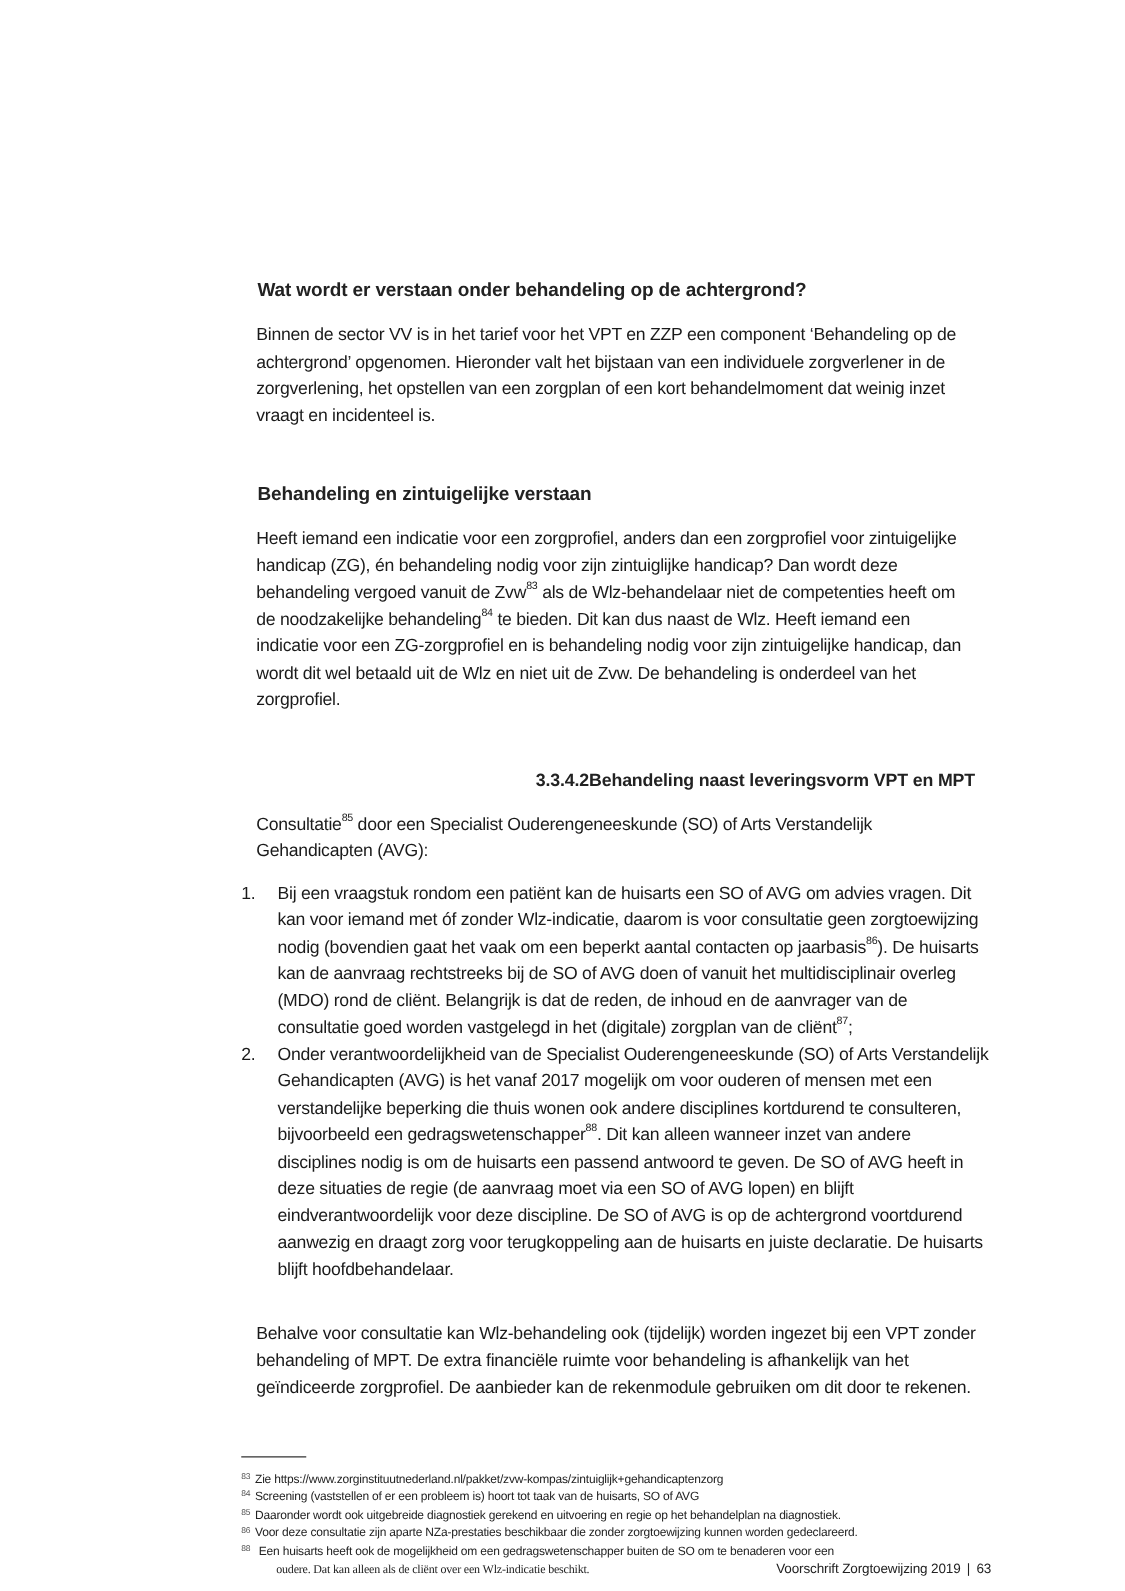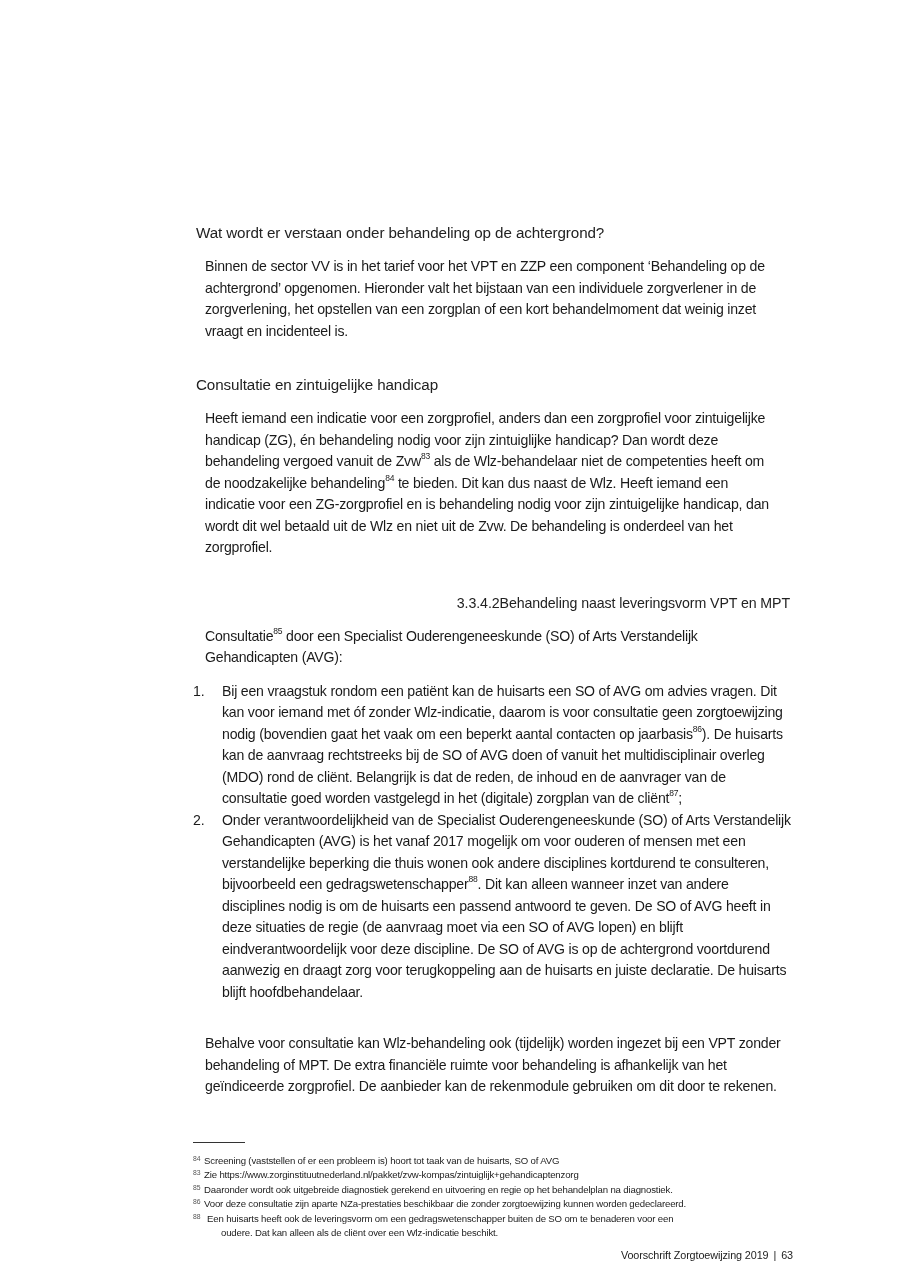--- a/index.html
+++ b/index.html
@@ -1,49 +1,49 @@
 <!DOCTYPE html>
 <html><head>
 <meta charset="utf-8">
 <style>
   html, body { margin: 0; padding: 0; background: #ffffff; }
   body { width: 900px; height: 1273px; position: relative; overflow: hidden;
          font-family: "Liberation Sans", "DejaVu Sans", sans-serif; color: #1a1a1a; }
   .page { position: absolute; left: 193px; top: 222px; width: 600px; }
-  .h-section { font-size: 15.2px; font-weight: normal; margin: 3px; line-height: 22px; color: #222; letter-spacing: -0.1px; }
+  .h-section { font-size: 15.2px; font-weight: bold; margin: 13px; line-height: 22px; color: #222; letter-spacing: -0.1px; }
   .h-section.first { margin-top: 0; }
   .para { font-size: 14.1px; line-height: 21.5px; margin: 12px; letter-spacing: -0.2px; }
   .gap2 { height: 17px; }
   .gap3 { height: 18px; }
   sup { font-size: 8.5px; line-height: 0; position: relative; top: -1px; }
   .num-heading { display: inline-block; width: 52px; }
   ol.numlist { list-style: none; margin: 0; padding: 0; }
   ol.numlist li { position: relative; padding-left: 29px; font-size: 14.1px; line-height: 21.5px; letter-spacing: -0.2px; }
   ol.numlist li .marker { position: absolute; left: 0; top: 0; }
   .fn-rule { width: 52px; border-top: 1px solid #333; margin-top: 44px; margin-bottom: 11px; }
   .footnotes { font-size: 9.6px; line-height: 14.6px; letter-spacing: -0.15px; color: #222; }
   .fn { position: relative; padding-left: 11px; }
   .fn .fn-num { position: absolute; left: 0; top: -2px; font-size: 6.8px; color: #555; }
   .fn.hang { padding-left: 11px; }
   .fn.hang .fn-text { display: block; }
-  .fn.hang .fn-cont { display: block; padding-left: 17px; }
+  .fn.hang .fn-cont { display: block; padding-left: 17px; font-family: Liberation Serif, serif; }
   .footer { position: absolute; right: 107px; top: 1220px; font-size: 10.8px; color: #222; letter-spacing: -0.1px; margin-top: 29px; }
   .footer .sep { padding: 0 5px; }
 </style>
 </head>
 <body>
 
 <div class="page">
 
   <h3 class="h-section first">Wat wordt er verstaan onder behandeling op de achtergrond?</h3>
   <p class="para">Binnen de sector VV is in het tarief voor het VPT en ZZP een component ‘Behandeling op de achtergrond’ opgenomen. Hieronder valt het bijstaan van een individuele zorgverlener in de zorgverlening, het opstellen van een zorgplan of een kort behandelmoment dat weinig inzet vraagt en incidenteel is.</p>
 
   <div class="gap2"></div>
 
-  <h3 class="h-section">Consultatie en zintuigelijke handicap</h3>
+  <h3 class="h-section">Behandeling en zintuigelijke verstaan</h3>
   <p class="para"><span>Heeft iemand een indicatie voor een zorgprofiel, anders dan een zorgprofiel voor zintuigelijke handicap (ZG), én behandeling nodig voor zijn zintuiglijke handicap? Dan wordt deze behandeling vergoed vanuit de Zvw</span><sup>83</sup><span> als de Wlz-behandelaar niet de competenties heeft om de noodzakelijke behandeling</span><sup>84</sup><span> te bieden. Dit kan dus naast de Wlz. Heeft iemand een indicatie voor een ZG-zorgprofiel en is behandeling nodig voor zijn zintuigelijke handicap, dan wordt dit wel betaald uit de Wlz en niet uit de Zvw. De behandeling is onderdeel van het zorgprofiel.</span></p>
 
   <div class="gap3"></div>
 
   <h3 class="h-section" style="font-size:14.2px;text-align:right;"><span class="num-heading">3.3.4.2</span><span>Behandeling naast leveringsvorm VPT en MPT</span></h3>
   <p class="para"><span>Consultatie</span><sup>85</sup><span> door een Specialist Ouderengeneeskunde (SO) of Arts Verstandelijk Gehandicapten (AVG):</span></p>
 
   <ol class="numlist">
     <li>
       <span class="marker">1.</span>
@@ -55,27 +55,27 @@
     </li>
   </ol>
 
   <div class="gap3"></div>
 
   <p class="para">Behalve voor consultatie kan Wlz-behandeling ook (tijdelijk) worden ingezet bij een VPT zonder behandeling of MPT. De extra financiële ruimte voor behandeling is afhankelijk van het geïndiceerde zorgprofiel. De aanbieder kan de rekenmodule gebruiken om dit door te rekenen.</p>
 
   <div class="fn-rule"></div>
 
   <div class="footnotes">
+    <div class="fn"><span class="fn-num">83</span><span>Zie https://www.zorginstituutnederland.nl/pakket/zvw-kompas/zintuiglijk+gehandicaptenzorg</span></div>
     <div class="fn"><span class="fn-num">84</span><span>Screening (vaststellen of er een probleem is) hoort tot taak van de huisarts, SO of AVG</span></div>
-    <div class="fn"><span class="fn-num">83</span><span>Zie https://www.zorginstituutnederland.nl/pakket/zvw-kompas/zintuiglijk+gehandicaptenzorg</span></div>
     <div class="fn"><span class="fn-num">85</span><span>Daaronder wordt ook uitgebreide diagnostiek gerekend en uitvoering en regie op het behandelplan na diagnostiek.</span></div>
     <div class="fn"><span class="fn-num">86</span><span>Voor deze consultatie zijn aparte NZa-prestaties beschikbaar die zonder zorgtoewijzing kunnen worden gedeclareerd.</span></div>
     <div class="fn hang">
         <span class="fn-num">88</span>
-        <span class="fn-text" style="padding-left:3px;">Een huisarts heeft ook de leveringsvorm om een gedragswetenschapper buiten de SO om te benaderen voor een</span>
+        <span class="fn-text" style="padding-left:3px;">Een huisarts heeft ook de mogelijkheid om een gedragswetenschapper buiten de SO om te benaderen voor een</span>
         <span class="fn-cont">oudere. Dat kan alleen als de cliënt over een Wlz-indicatie beschikt.</span>
       </div>
   </div>
 </div>
 
 <div class="footer">
   <span>Voorschrift Zorgtoewijzing 2019</span><span class="sep">|</span><span>63</span>
 </div>
 
 </body></html>

